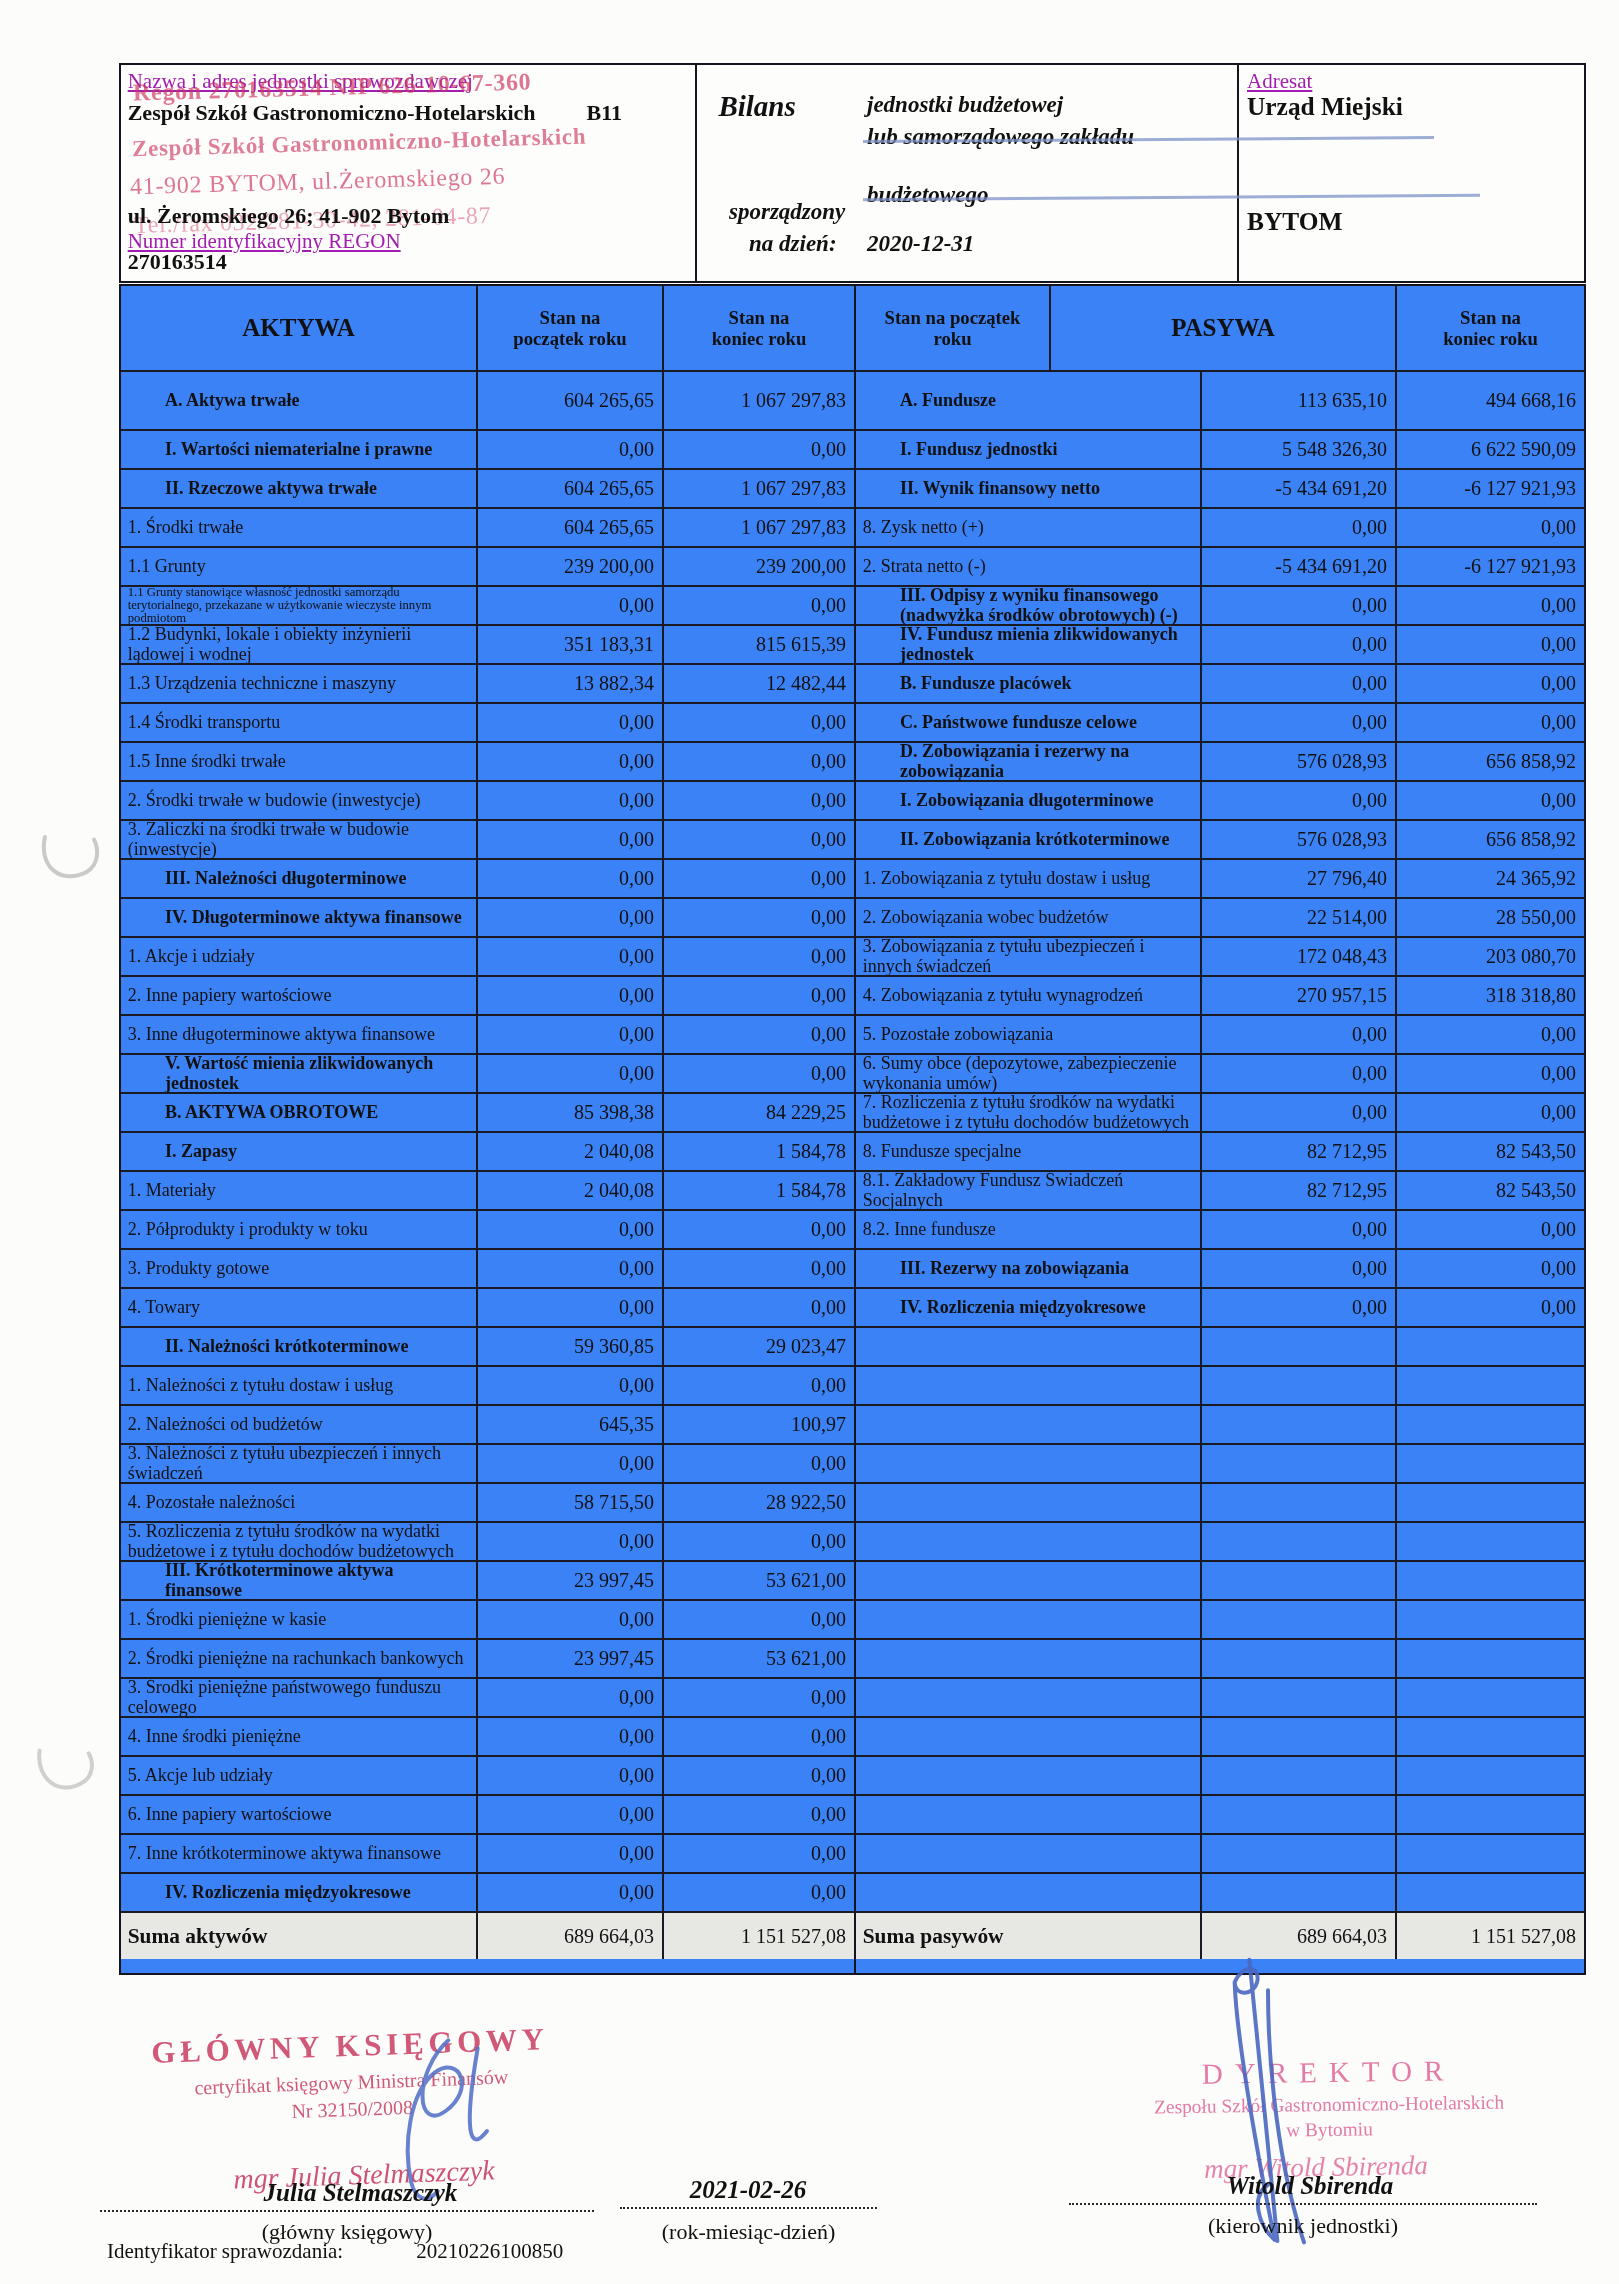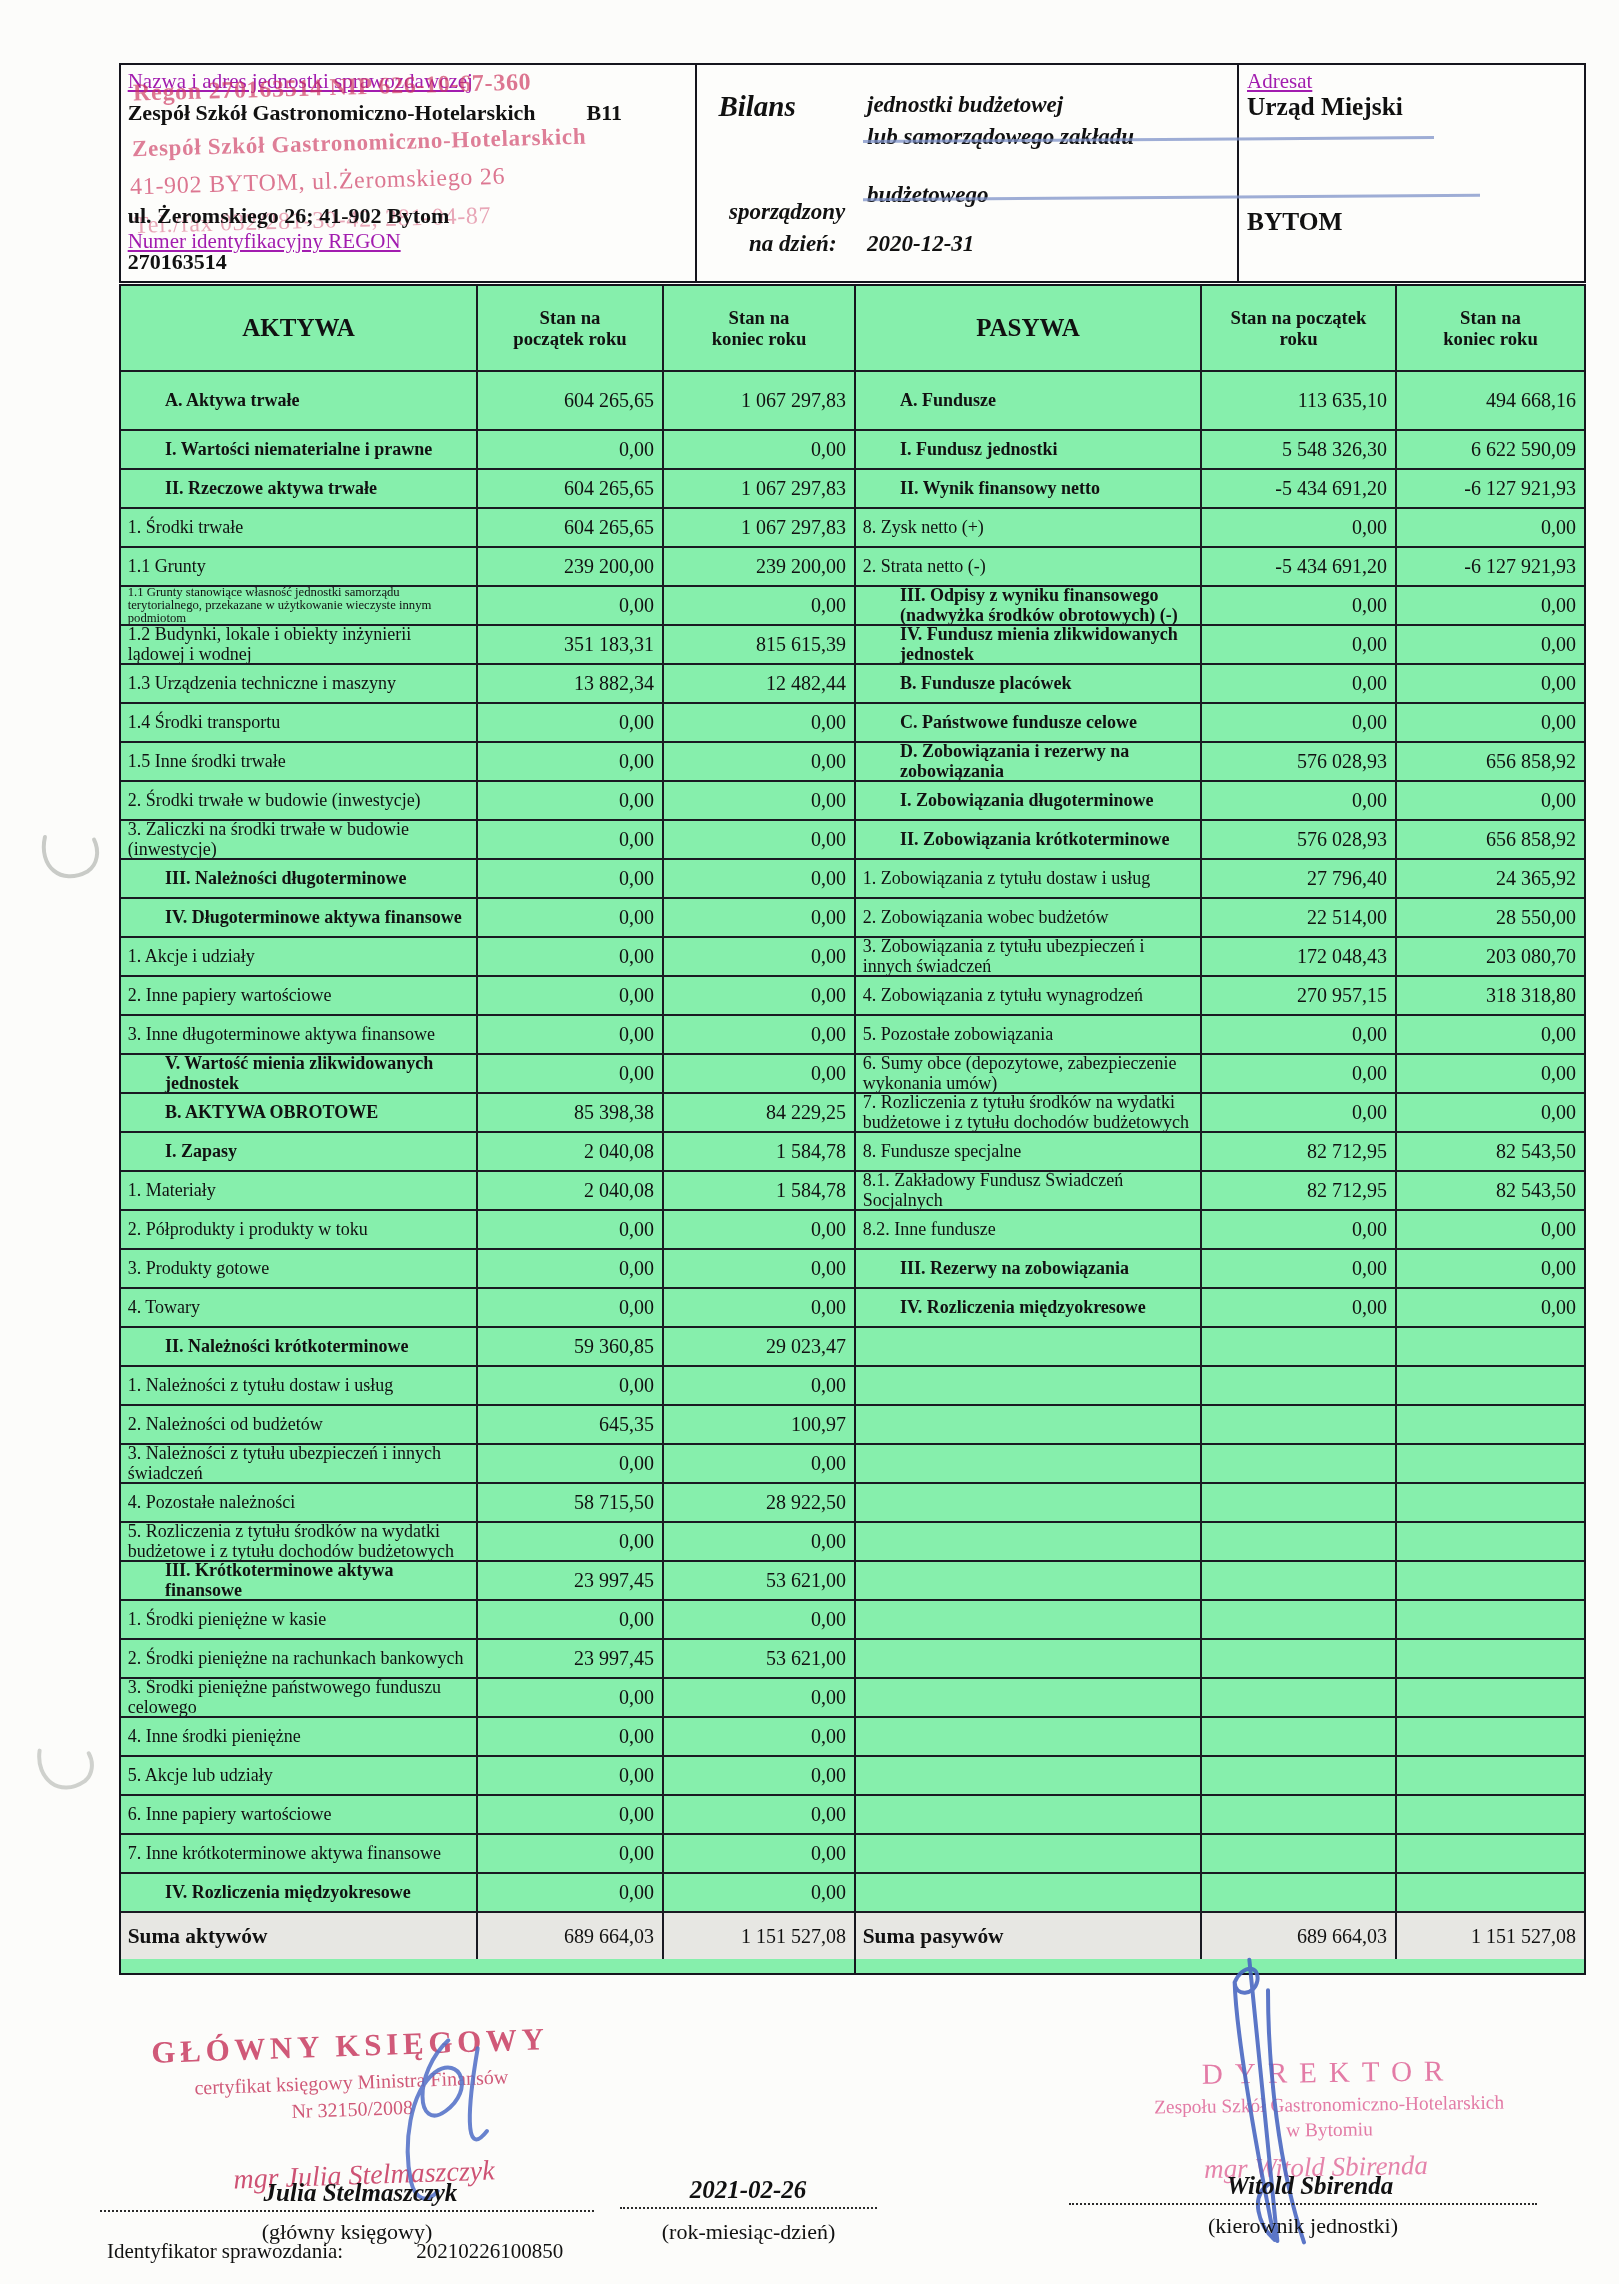--- a/index.html
+++ b/index.html
@@ -21,21 +21,21 @@
                letter-spacing:0.7px; font-weight:bold; }
   .blk-bold { font-weight:bold; font-size:22px; white-space:nowrap; }
   .bil-title { font-size:29px; font-weight:bold; font-style:italic; }
   .bil-sub { font-size:23px; font-weight:bold; font-style:italic; white-space:nowrap; }
   .strike { position:relative; }
   .strike::after { content:""; position:absolute; left:-4px; right:-27px; top:52%;
                    height:3.3px; background:rgba(125,145,200,.75); transform:rotate(-0.4deg); }
   .strike.s2::after { right:-73px; }
   
   .btable { position:absolute; left:119px; top:284px; width:1467px; height:1691px;
-            border:2.7px solid #15151d; box-sizing:border-box; display:flex; background:#86efac; }
+            border:2.7px solid #15151d; box-sizing:border-box; display:flex; background:#3b82f6; }
   .half { display:flex; flex-direction:column; box-sizing:border-box; }
   .half.left { width:735px; border-right:2.7px solid #15151d; }
   .half.right { flex:1; }
   .thead { height:84px; display:flex; box-sizing:border-box; }
   .trow  { height:39px; display:flex; box-sizing:border-box; border-top:2px solid #1a1a22; }
   .trow.tall { height:59px; }
   .trow.total { height:48px; background:#e7e7e3; }
   .cell { box-sizing:border-box; display:flex; align-items:center; overflow:hidden; }
   .cell.lab { padding:1.3px 4px 1.3px 6.7px; font-size:18px; line-height:1.06; }
   .cell.lab.b { font-weight:bold;padding-left:44px; }
@@ -281,23 +281,23 @@
             <div class="cell val v1">0,00</div>
             <div class="cell val v2">0,00</div>
           </div><div class="trow total">
             <div class="cell lab">Suma aktywów</div>
             <div class="cell val v1">689 664,03</div>
             <div class="cell val v2">1 151 527,08</div>
           </div></div>
     </div>
     <div class="half right">
       <div class="thead">
-        <div class="cell lab">PASYWA</div>
         <div class="cell v1">Stan na początek
 roku</div>
+        <div class="cell lab">PASYWA</div>
         <div class="cell v2">Stan na
 koniec roku</div>
       </div>
       <div id="pasywa-body" style="display:contents;"><div class="trow tall">
             <div class="cell lab b">A. Fundusze</div>
             <div class="cell val v1">113 635,10</div>
             <div class="cell val v2">494 668,16</div>
           </div><div class="trow">
             <div class="cell lab b">I. Fundusz jednostki</div>
             <div class="cell val v1">5 548 326,30</div>

